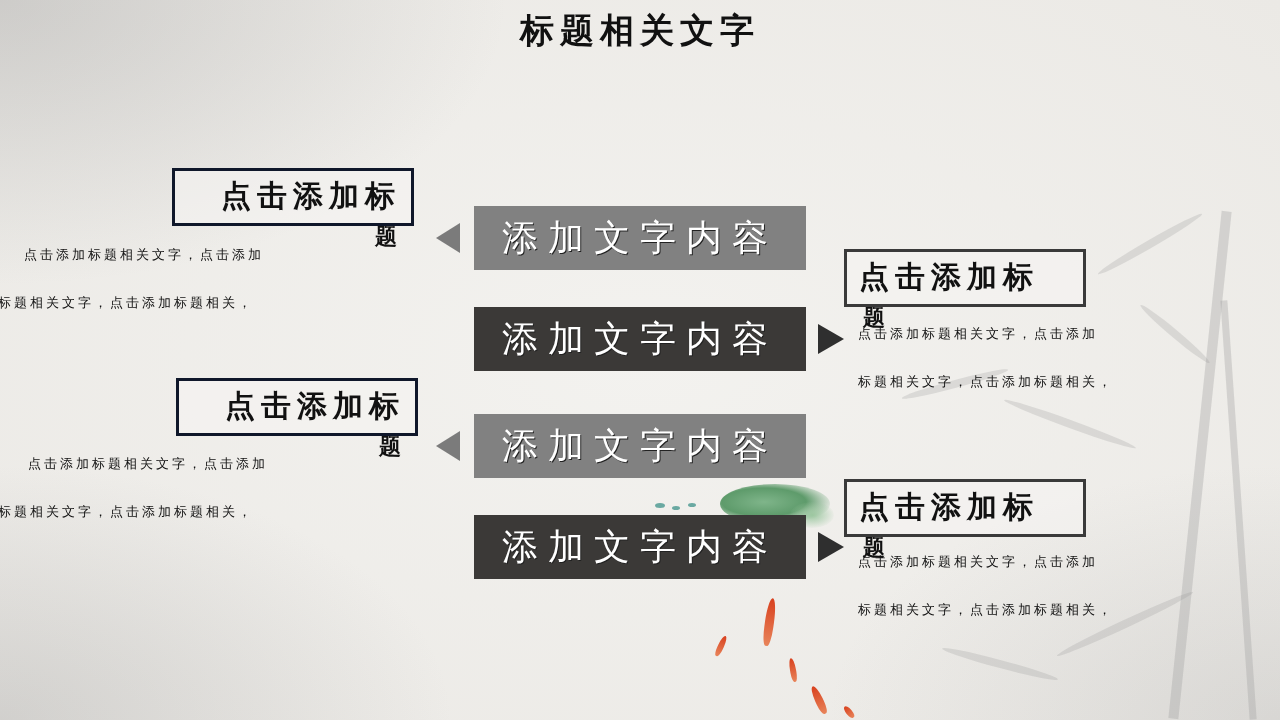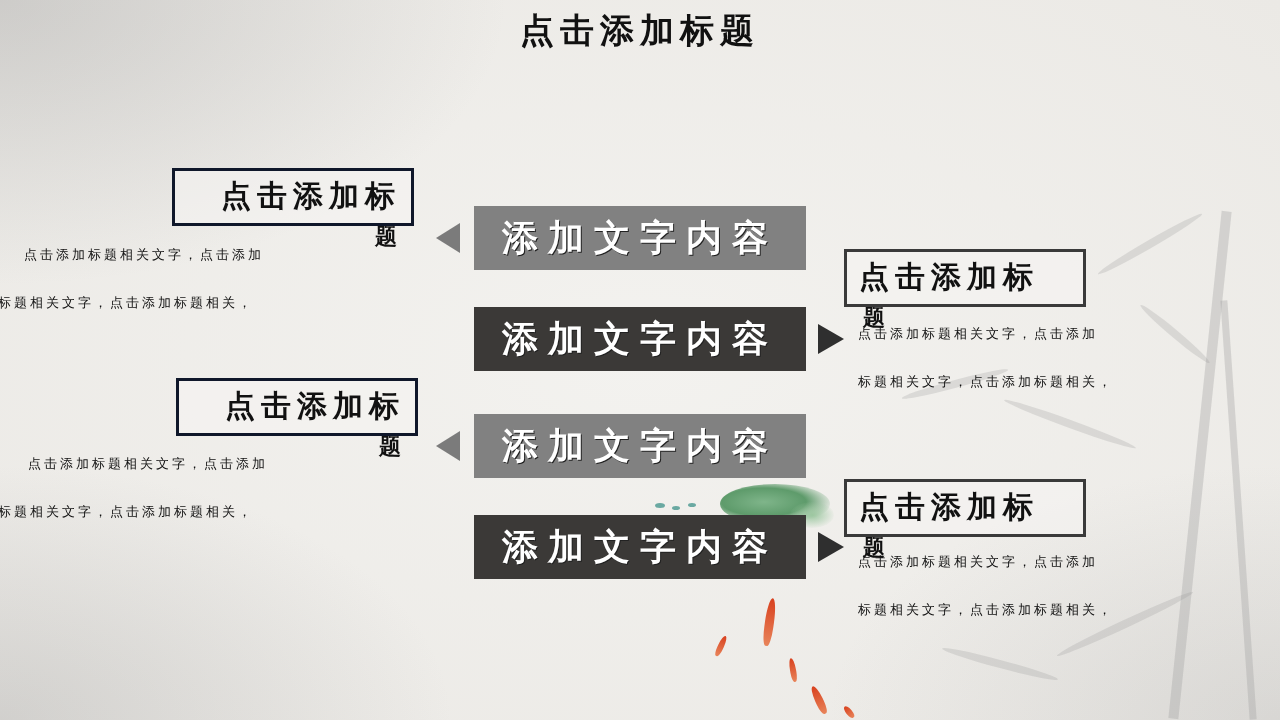--- a/index.html
+++ b/index.html
@@ -35,21 +35,21 @@
     position:absolute; font-size:22px; font-weight:bold; line-height:22px; top:54px;
   }
   .hbox.left .overflow { right:14px; }
   .hbox.right .overflow { left:16px; }
   .body-text {
     position:absolute; font-size:13px; font-weight:normal; letter-spacing:3px;
     line-height:48px; white-space:nowrap;
   }
   .bar {
     position:absolute; left:474px; width:332px; height:64px;
-    color:#fff; font-size:36px; font-weight:bold; letter-spacing:10px;
+    color:#fff; font-size:36px; font-weight:normal; letter-spacing:10px;
     display:flex; align-items:center; justify-content:center;
     text-shadow: 1px 1px 0 #222;
   }
   .bar.gray { background:#818181; }
   .bar.dark { background:#3b3937; }
   .arrow-left {
     position:absolute; width:0; height:0;
     border-top:15px solid transparent; border-bottom:15px solid transparent;
     border-right:24px solid #7b7b7b;
   }
@@ -102,21 +102,21 @@
   <div class="pad-dot" style="left:688px; top:503px; width:8px; height:4px;"></div>
 </div>
 <div>
   <div class="fish" style="left:765px; top:598px; width:9px; height:48px; transform:rotate(8deg);"></div>
   <div class="fish" style="left:718px; top:635px; width:6px; height:22px; transform:rotate(25deg);"></div>
   <div class="fish" style="left:790px; top:658px; width:6px; height:24px; transform:rotate(-10deg);"></div>
   <div class="fish" style="left:815px; top:685px; width:8px; height:30px; transform:rotate(-25deg);"></div>
   <div class="fish" style="left:846px; top:705px; width:6px; height:14px; transform:rotate(-40deg);"></div>
 </div>
 
-<div class="abs title">点击添加标题</div>
+<div class="abs title">标题相关文字</div>
 
 <div class="hbox left" style="left:172px; top:168px;">
   <span class="htext">点击添加标</span>
   <span class="overflow">题</span>
 </div>
 <div class="body-text" style="left:24px; top:231px;">点击添加标题相关文字，点击添加</div>
 <div class="body-text" style="left:-2px; top:279px;">标题相关文字，点击添加标题相关，</div>
 
 <div class="hbox left" style="left:176px; top:378px;">
   <span class="htext">点击添加标</span>

